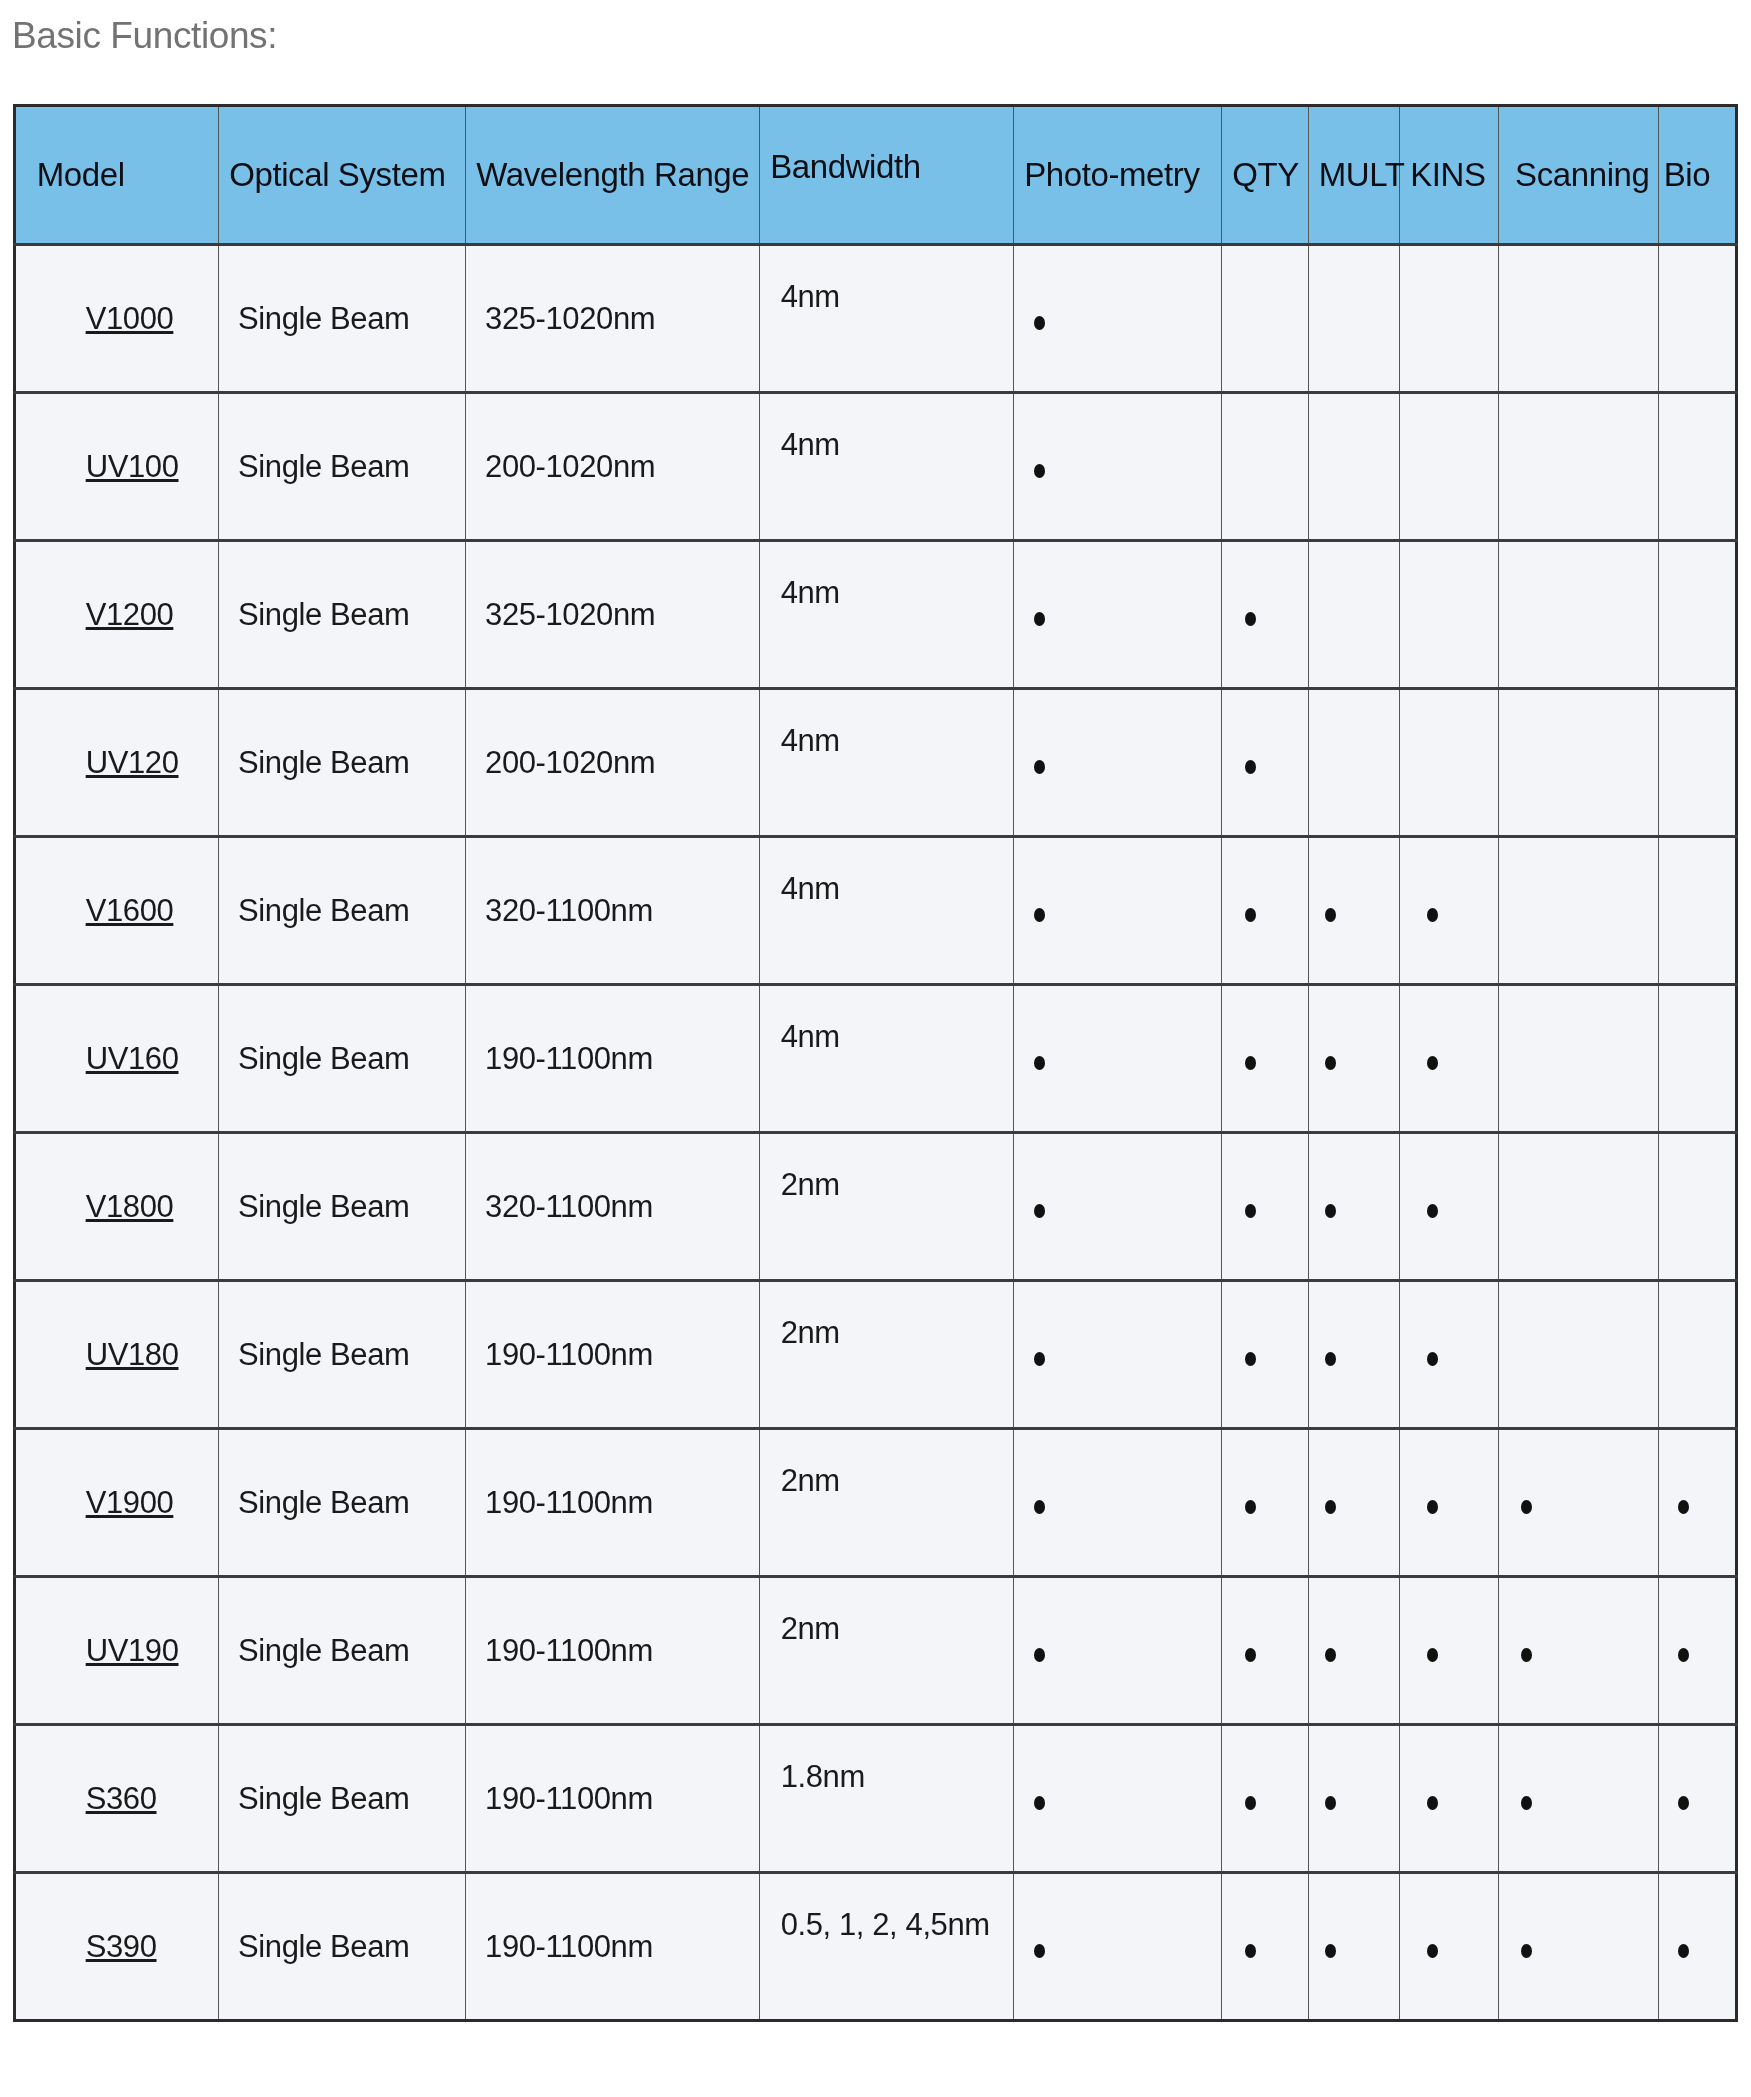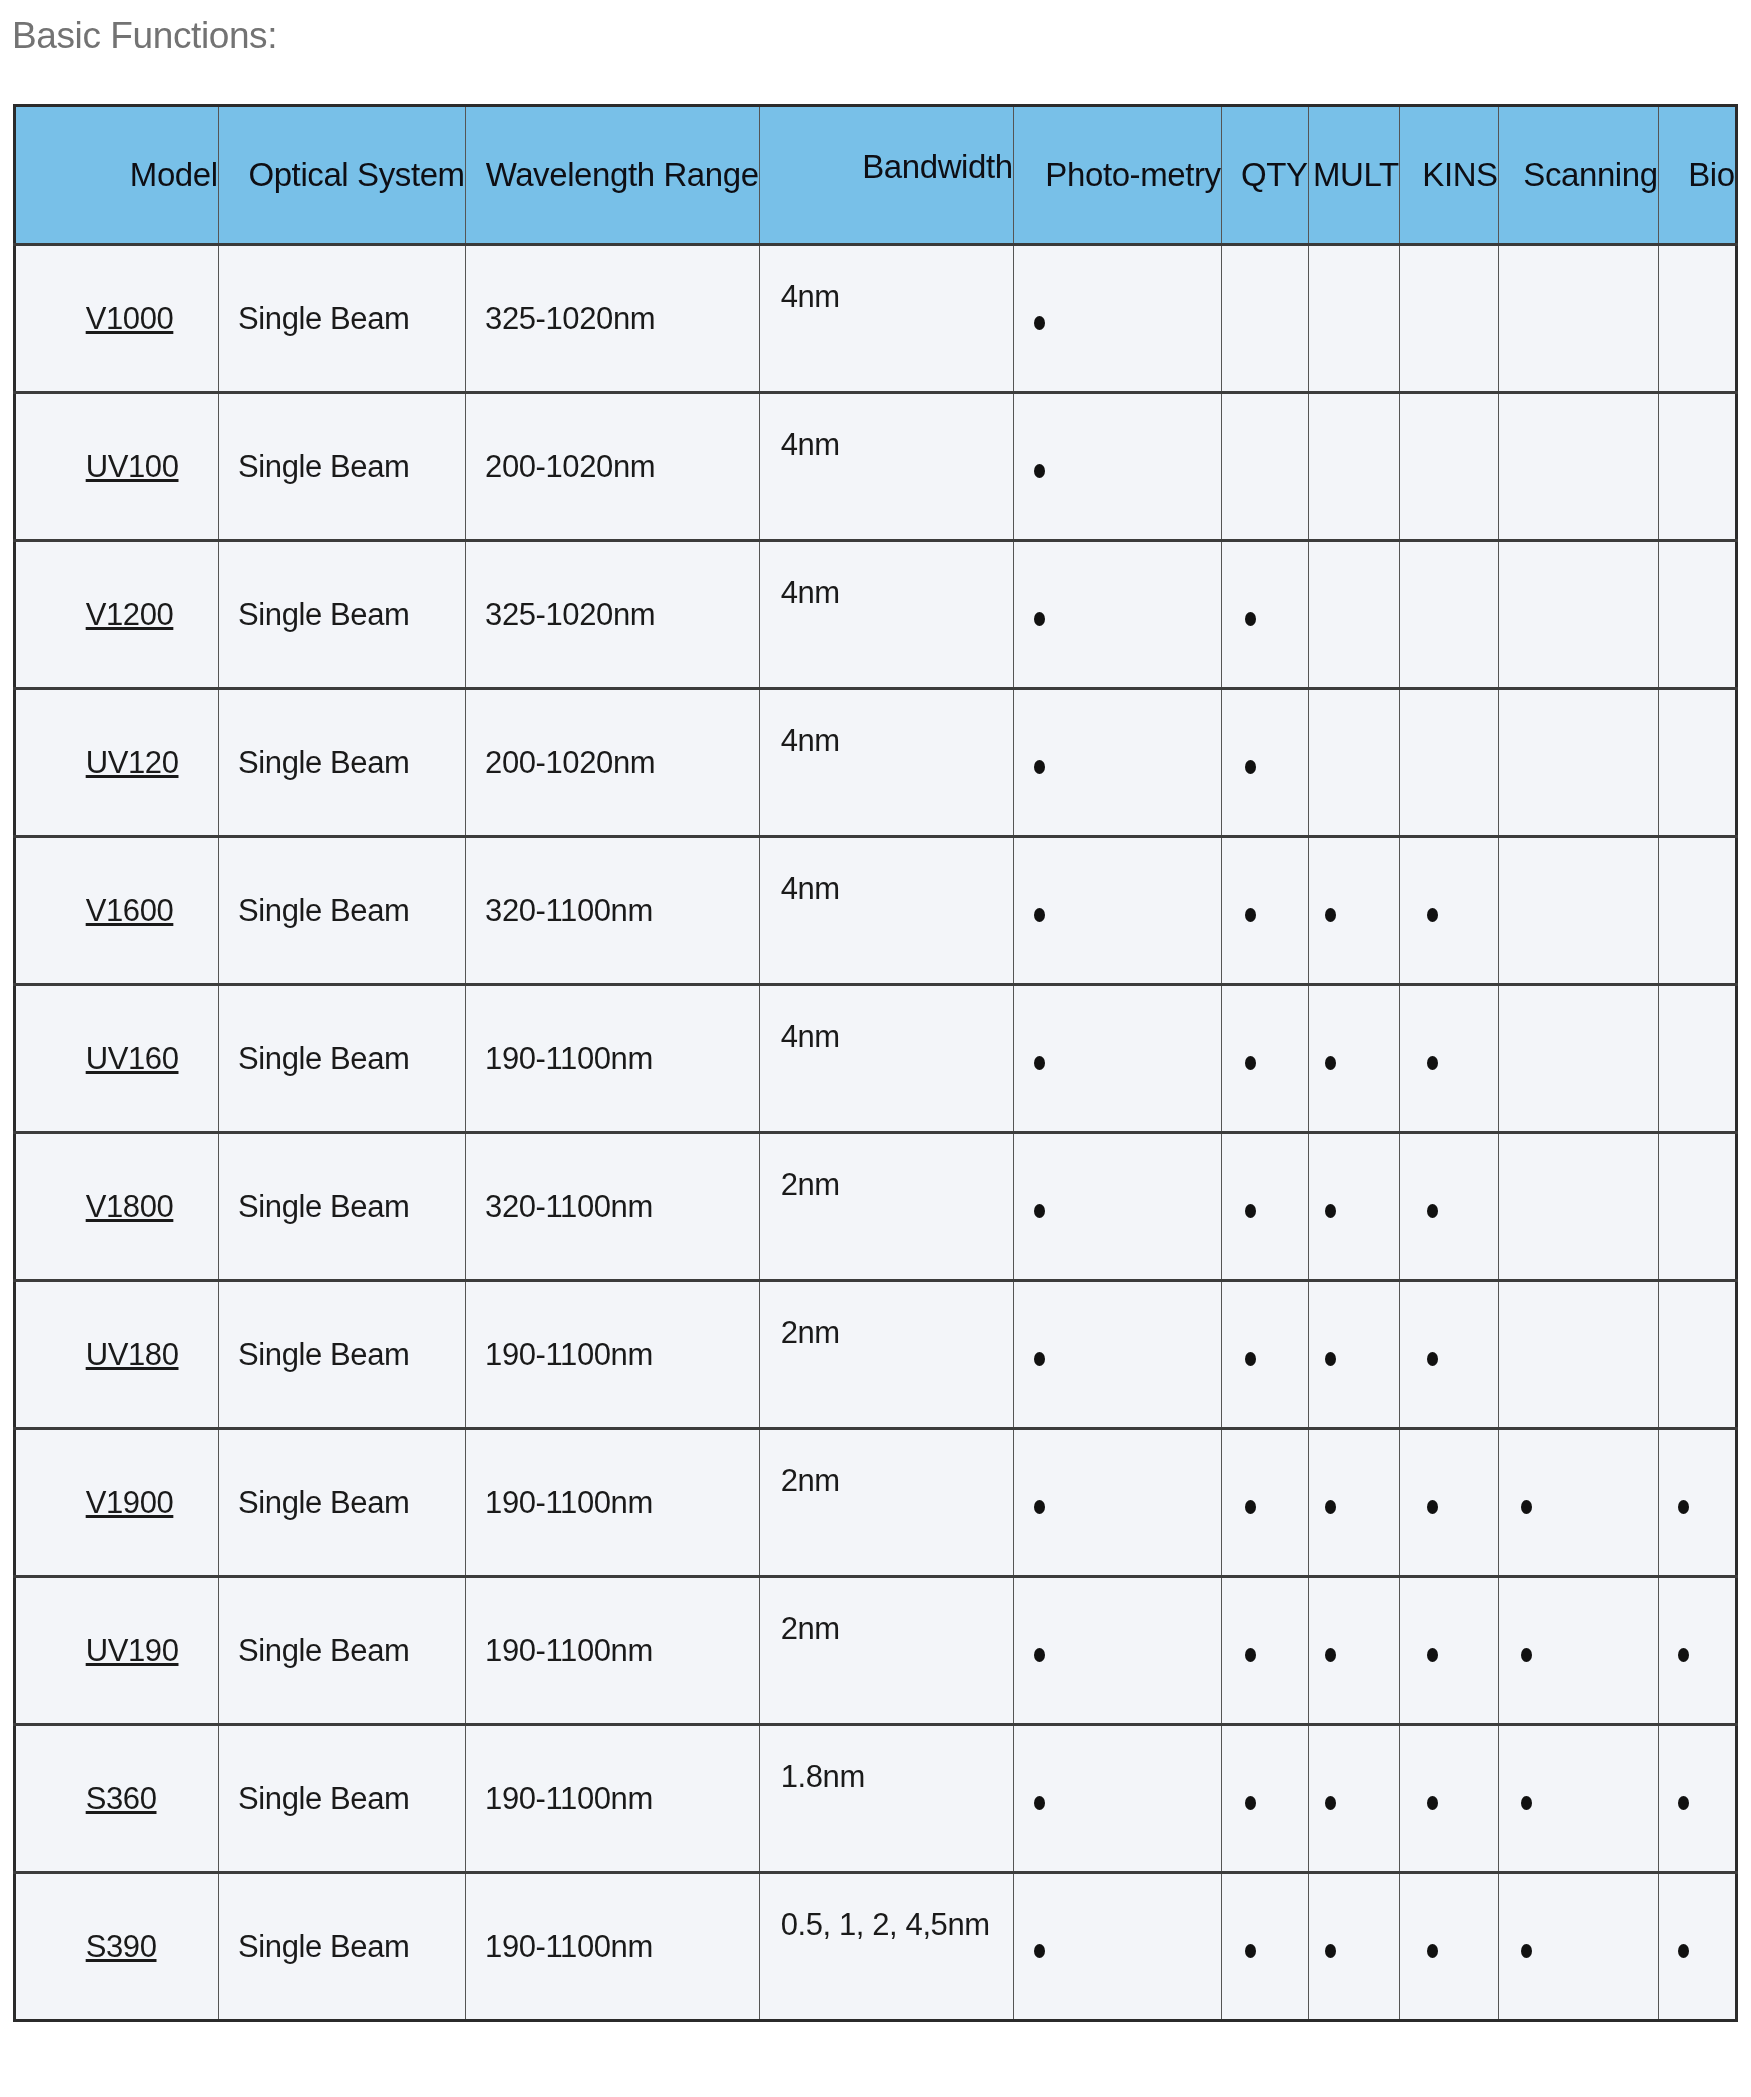--- a/index.html
+++ b/index.html
@@ -4,21 +4,21 @@
 <style>
   html, body { margin: 0; padding: 0; background: #ffffff; }
   body { width: 1752px; height: 2097px; position: relative; overflow: hidden;
          font-family: "Liberation Sans", "DejaVu Sans", sans-serif; color: #111; }
   .title { position: absolute; left: 12px; top: 15px; font-size: 37px; color: #737373;
            letter-spacing: -0.4px; }
   table.spec { position: absolute; left: 12.7px; top: 104px; border-collapse: collapse;
                table-layout: fixed; width: 1722px; border: 3px solid #2b2b2b; }
   table.spec th, table.spec td { border-left: 1.5px solid #555; border-right: 1.5px solid #555; }
   table.spec th { background: #78c0e8; height: 120px; font-weight: normal; font-size: 33px;
-                  text-align: right; padding: 0 0 0 10.5px; color: #0e0e14; white-space: nowrap;
+                  text-align: left; padding: 0 0 0 10.5px; color: #0e0e14; white-space: nowrap;
                   letter-spacing: -0.4px; border-bottom: 3.7px solid #3a3a3a; }
   table.spec th.c-model { padding-left: 21px; }
   table.spec th.c-bw { vertical-align: middle; padding-bottom: 16px; }
   table.spec td { background: #f3f5f9; height: 112px; font-size: 31px; color: #1a1a1a;
                   border-bottom: 3.7px solid #3c3c3c; padding: 0 0 0 19.4px; white-space: nowrap;
                   vertical-align: middle; letter-spacing: -0.4px; }
   table.spec td.c-model { padding-left: 70px; text-decoration: underline; }
   table.spec td.c-bw { vertical-align: top; padding-top: 33px; padding-left: 21px; }
   table.spec tr:last-child td { border-bottom: none; }
   td.dotcell { padding-left: 0 !important; }
@@ -51,21 +51,21 @@
       <col style="width:78px">
   </colgroup>
   <thead>
     <tr>
       <th class="c-model">Model</th>
       <th>Optical System</th>
       <th>Wavelength Range</th>
       <th class="c-bw">Bandwidth</th>
       <th>Photo-metry</th>
       <th>QTY</th>
-      <th style="padding-left:4px">MULT</th>
+      <th style="padding-left:10px">MULT</th>
       <th>KINS</th>
       <th style="padding-left:16.4px">Scanning</th>
       <th style="padding-left:5px">Bio</th>
     </tr>
   </thead>
   <tbody id="rows">
       <tr>
         <td class="c-model">V1000</td>
         <td class="c-opt">Single Beam</td>
         <td class="c-wl">325-1020nm</td>

